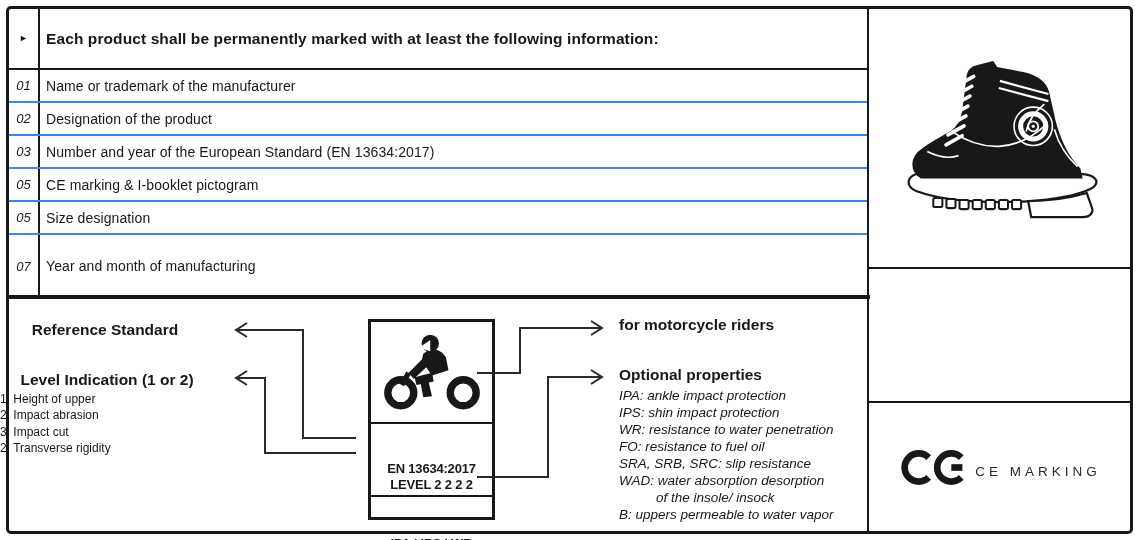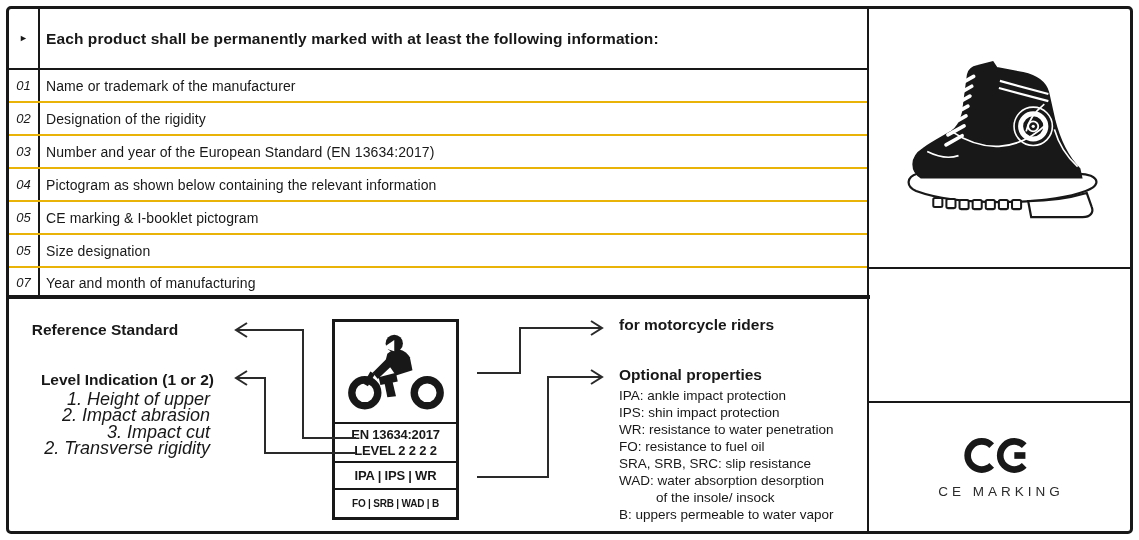--- a/index.html
+++ b/index.html
@@ -9,21 +9,21 @@
   }
   .frame{
     position:absolute;left:6px;top:6px;width:1127px;height:528px;
     border:3px solid #181818;border-radius:5px;box-sizing:border-box;background:#fff;
   }
   
   .table-area{
     position:absolute;left:9px;top:9px;width:859px;height:288px;
     display:flex;flex-direction:column;
   }
-  .trow{display:flex;border-bottom:2px solid #eab308;flex:0 0 auto;}
+  .trow{display:flex;border-bottom:2px solid #3b82f6;flex:0 0 auto;}
   .trow.header{height:59px;border-bottom:2.5px solid #181818;}
   .trow.r{height:31px;}
   .trow.last{flex:1 1 auto;border-bottom:none;}
   .num-cell{
     width:29px;border-right:2px solid #181818;display:flex;align-items:center;
     justify-content:center;font-style:italic;font-size:13px;flex:0 0 auto;
   }
   .text-cell{
     flex:1;display:flex;align-items:center;padding-left:6px;font-size:14px;
     letter-spacing:.1px;
@@ -34,51 +34,52 @@
   .sep-thick{position:absolute;left:6px;top:295px;width:864px;height:3.5px;background:#181818;}
   
   .vdiv{position:absolute;left:866.5px;top:6px;width:2.5px;height:528px;background:#181818;}
   
   .rdiv1{position:absolute;left:869px;top:267px;width:264px;height:2px;background:#181818;}
   .rdiv2{position:absolute;left:869px;top:401px;width:264px;height:2px;background:#181818;}
   
   .lbl{position:absolute;line-height:1.12;}
   .bold{font-weight:bold;font-size:15.5px;}
   .ref-std{left:0;top:321px;width:210px;text-align:center;}
-  .lvl-ind{left:0;top:371px;width:214px;text-align:right;}
-  .lvl-list{left:0;top:391px;width:210px;text-align:right;font-style:italic;font-size:18px;line-height:16.4px;}
+  .lvl-ind{left:0;top:371px;width:214px;text-align:center;}
+  .lvl-list{left:0;top:391px;width:210px;font-size:12px;line-height:16.4px;}
   .prot{left:619px;top:316px;line-height:17.5px;}
   .opt-lbl{left:619px;top:366px;}
-  .opt-list{left:619px;top:387px;width:262px;font-size:13.5px;line-height:17px;}
+  .opt-list{left:619px;top:387px;width:262px;font-style:italic;font-size:13.5px;line-height:17px;}
   .opt-list .cont{padding-left:37px;}
   
   .picto-box{
-    position:absolute;left:332px;top:319px;width:127px;height:201px;
+    position:absolute;left:368px;top:319px;width:127px;height:201px;
     border:3px solid #181818;box-sizing:border-box;display:flex;flex-direction:column;
     background:#fff;
+    gap:34px;
   }
   .p-rider{height:100px;border-bottom:2.5px solid #181818;display:flex;align-items:center;justify-content:center;flex:0 0 auto;}
   .p-std{
     height:37px;border-bottom:2.5px solid #181818;display:flex;flex-direction:column;
     align-items:center;justify-content:center;font-weight:bold;font-size:13px;line-height:15.5px;
     letter-spacing:-.2px;flex:0 0 auto;
   }
   .p-row{
     height:25px;border-bottom:2.5px solid #181818;display:flex;align-items:center;
     justify-content:center;font-weight:bold;font-size:13px;letter-spacing:-.2px;flex:0 0 auto;
   }
   .p-row.lastrow{flex:1 1 auto;border-bottom:none;font-size:10px;}
   
   .overlay{position:absolute;left:0;top:0;width:1139px;height:540px;pointer-events:none;}
   
   .boot{position:absolute;left:903px;top:58px;width:214px;height:168px;}
   
   .ce-cell{
     position:absolute;left:869px;top:403px;width:264px;height:128px;
-    display:flex;flex-direction:column;align-items:center;justify-content:center;
+    display:flex;flex-direction:row;align-items:center;justify-content:center;
   }
   .ce-caption{margin-top:9px;font-size:13.5px;letter-spacing:4px;color:#2b2b2b;white-space:nowrap;}
 </style>
 </head>
 <body>
 
 <div class="page">
   <div class="frame"></div>
 
   <div class="table-area">
@@ -87,29 +88,25 @@
         <span class="tri">►</span>
       </div>
       <div class="text-cell">Each product shall be permanently marked with at least the following information:</div>
     </div>
     <div class="trow r">
       <div class="num-cell">01</div>
       <div class="text-cell">Name or trademark of the manufacturer</div>
     </div>
     <div class="trow r">
       <div class="num-cell">02</div>
-      <div class="text-cell">Designation of the rigidity</div>
+      <div class="text-cell">Designation of the product</div>
     </div>
     <div class="trow r">
       <div class="num-cell">03</div>
       <div class="text-cell">Number and year of the European Standard (EN 13634:2017)</div>
-    </div>
-    <div class="trow r">
-      <div class="num-cell">04</div>
-      <div class="text-cell">Pictogram as shown below containing the relevant information</div>
     </div>
     <div class="trow r">
       <div class="num-cell">05</div>
       <div class="text-cell">CE marking &amp; I-booklet pictogram</div>
     </div>
     <div class="trow r">
       <div class="num-cell">05</div>
       <div class="text-cell">Size designation</div>
     </div>
     <div class="trow r last">

